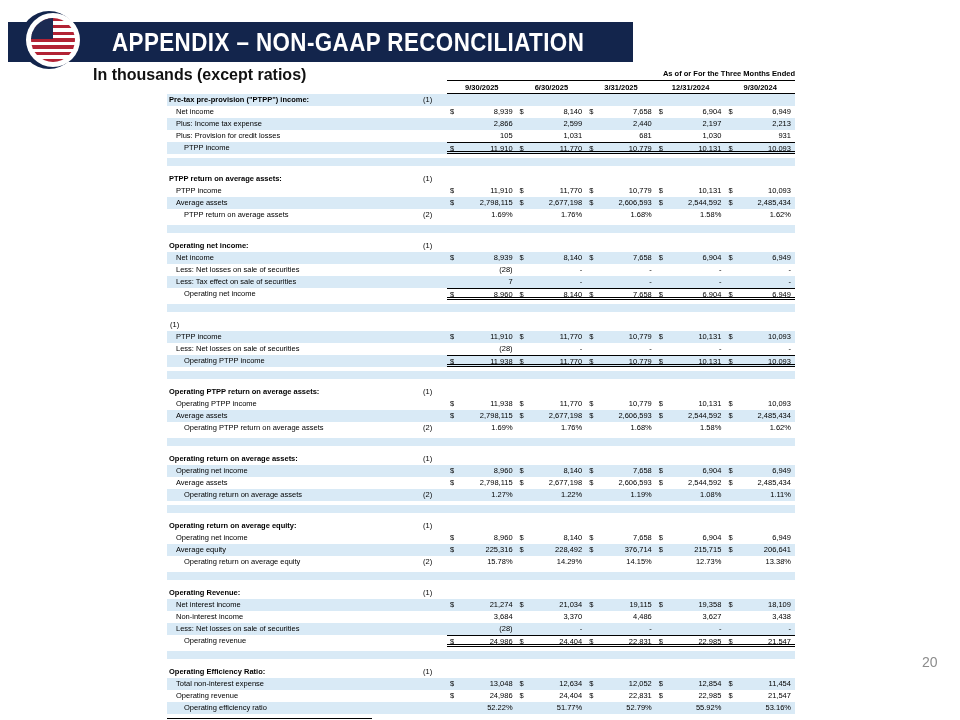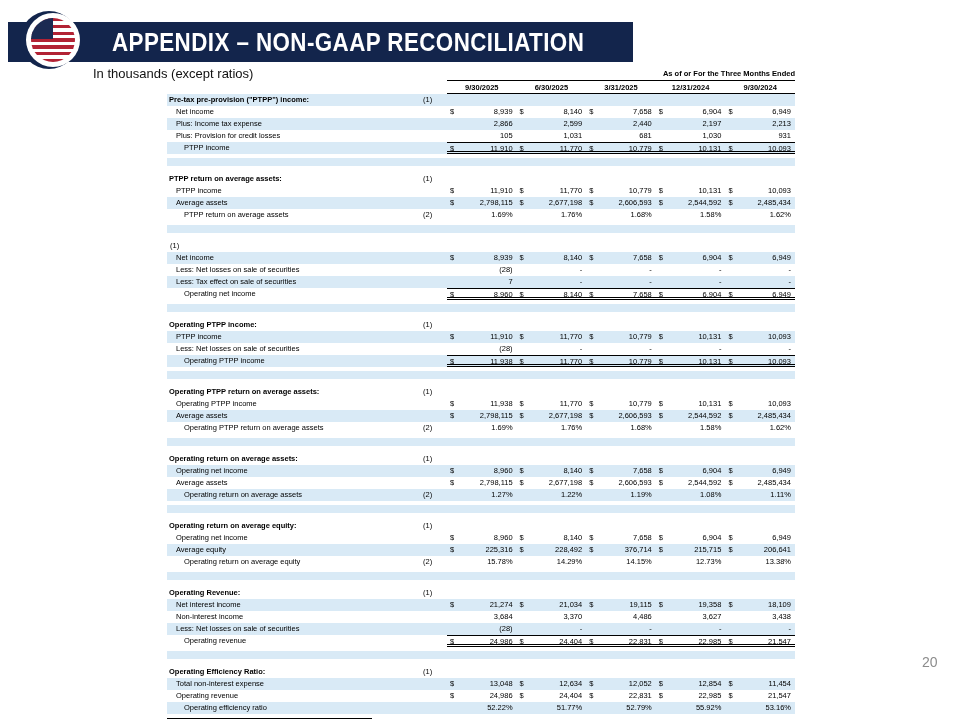--- a/index.html
+++ b/index.html
@@ -11,21 +11,21 @@
   .title{position:absolute;left:112px;top:27px;color:#ffffff;font-size:26px;font-weight:700;
          transform:scaleX(0.86);transform-origin:left center;white-space:nowrap;letter-spacing:0.5px;}
 
   
   .logo{position:absolute;left:20px;top:11px;width:58px;height:58px;border-radius:50%;background:#13254c;}
   .logo-ring{position:absolute;left:6px;top:2px;width:54px;height:54px;background:#fff;border-radius:50%;}
   .logo-flag{position:absolute;left:11px;top:7px;width:44px;height:44px;border-radius:50%;overflow:hidden;
              background:repeating-linear-gradient(to bottom,#b22234 0 3.4px,#ffffff 3.4px 6.8px);}
   .logo-canton{position:absolute;left:0;top:0;width:50%;height:48%;background:#1b2a52;}
 
-  .units{position:absolute;left:93px;top:66px;font-size:13px;color:#111;}
+  .units{position:absolute;left:93px;top:66px;font-size:16px;color:#111;font-weight:bold;}
 
   
   .tablewrap{position:absolute;left:167px;top:68px;width:628px;font-size:7.5px;}
   .thead{margin-left:280px;width:348px;}
   .merged{height:12px;line-height:12px;text-align:right;font-weight:bold;border-bottom:1px solid #000;}
   .dates{display:flex;height:13px;line-height:13px;}
   .date{width:69.6px;box-sizing:border-box;text-align:center;font-weight:bold;border-bottom:1px solid #000;}
 
   .row{display:flex;height:12px;line-height:12px;}
   .lbl{width:253px;box-sizing:border-box;padding-left:9px;white-space:nowrap;overflow:hidden;}
@@ -251,20 +251,21 @@
           </div>
           <div class="cell">
             <div class="cur"></div>
             <div class="val">1.62%</div>
           </div>
         </div>
         <div class="spacer">
           <div class="stripe"></div>
         </div>
         <div class="row w">
+          <div class="lbl h">Operating net income:</div>
           <div class="note">(1)</div>
         </div>
         <div class="row b">
           <div class="lbl">Net income</div>
           <div class="note"></div>
           <div class="cell">
             <div class="cur">$</div>
             <div class="val">8,939</div>
           </div>
           <div class="cell">
@@ -353,21 +354,20 @@
           </div>
           <div class="cell">
             <div class="cur">$</div>
             <div class="val">6,949</div>
           </div>
         </div>
         <div class="spacer">
           <div class="stripe"></div>
         </div>
         <div class="row w">
-          <div class="lbl h">Operating PTPP income:</div>
           <div class="note">(1)</div>
         </div>
         <div class="row b">
           <div class="lbl">PTPP income</div>
           <div class="note"></div>
           <div class="cell">
             <div class="cur">$</div>
             <div class="val">11,910</div>
           </div>
           <div class="cell">

